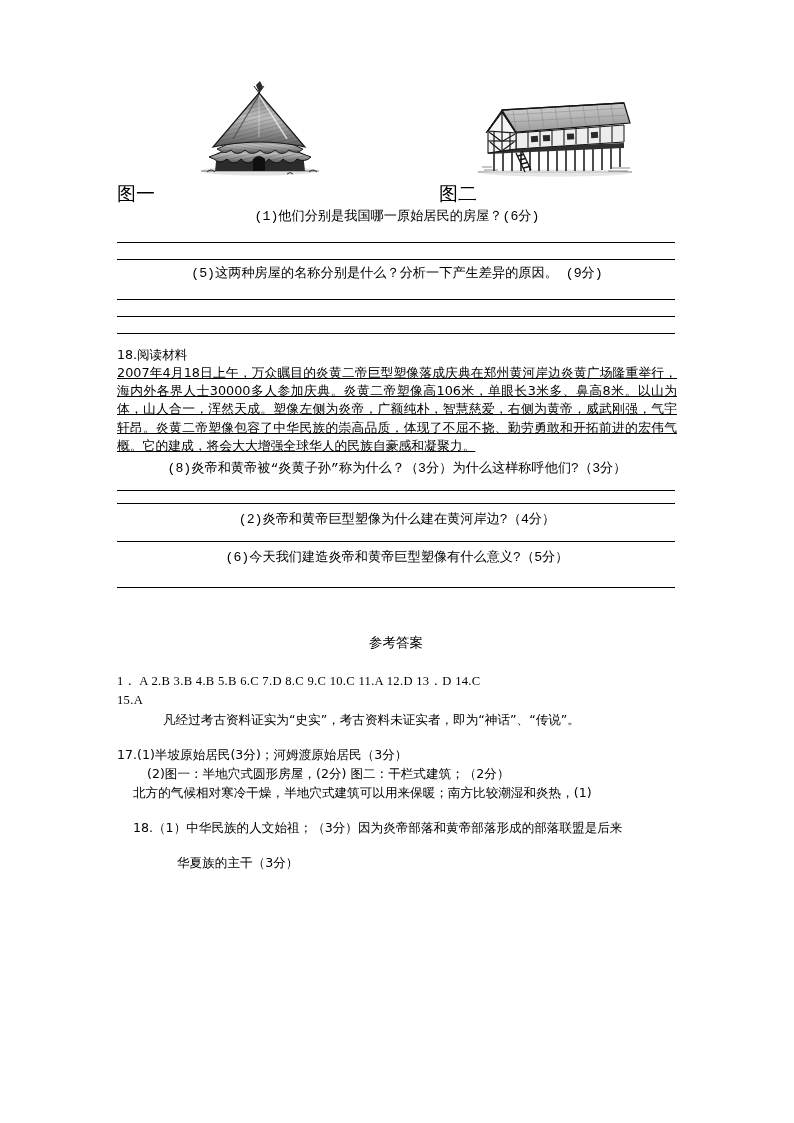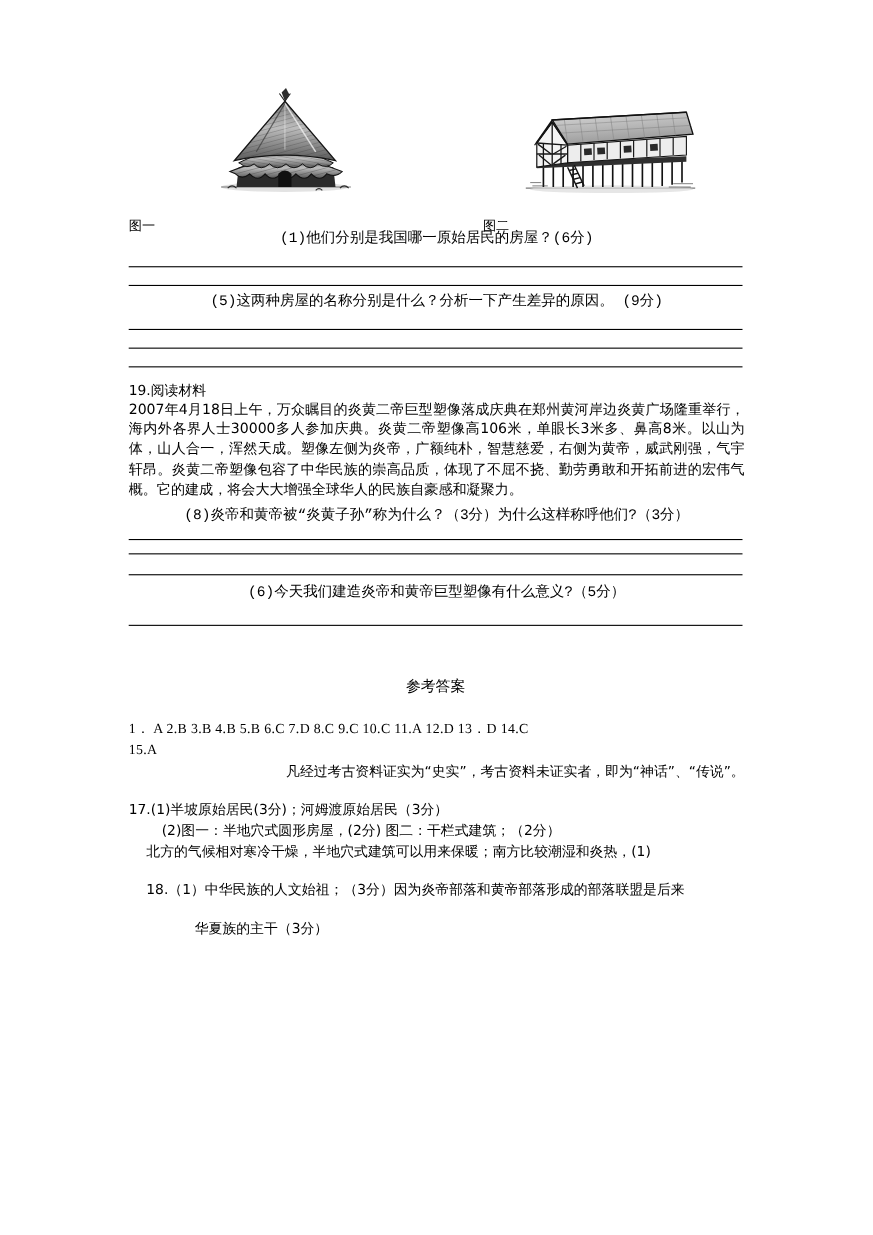--- a/index.html
+++ b/index.html
@@ -43,23 +43,23 @@
   .fig-box.fig-b { left: 355px; }
 
   .caption-row {
     position: relative;
     height: 20px;
     font-size: 13.5px;
     line-height: 20px;
   }
   .caption {
     position: absolute;
-    top: 12px;
-    font-family: "DejaVu Sans", sans-serif;
-    font-size: 12px;
+    top: 0;
+    font-family: "DejaVu Sans", sans-serif;
+    font-size: 19px;
     letter-spacing: 0px;
   }
   .caption.cap-a { left: 0px; }
   .caption.cap-b { left: 322px; }
 
   
   .q-line {
     font-size: 13.2px;
     line-height: 19px;
     font-family: Liberation Mono, monospace;
@@ -88,20 +88,21 @@
     line-height: 18px;
     font-family: "DejaVu Sans", sans-serif;
   }
   .passage {
     font-size: 12.8px;
     line-height: 18.2px;
     font-family: "DejaVu Sans", sans-serif;
     text-align: justify;
     text-justify: inter-ideograph;
     width: 560px;
+    text-decoration: underline;
   }
 
   
   .ans-title {
     text-align: center;
     font-size: 13.5px;
     font-family: "DejaVu Sans", sans-serif;
     width: 558px;
   }
   .ans-line {
@@ -109,21 +110,21 @@
     line-height: 19px;
     font-family: "DejaVu Sans", sans-serif;
     white-space: nowrap;
   }
   .ans-line.mono {
     font-family: "Liberation Serif", serif;
     letter-spacing: 0.3px;
   }
   .indent1 { padding-left: 30px; }
   .indent2 { padding-left: 16px; }
-  .indent3 { padding-left: 46px; text-align: right; }
+  .indent3 { padding-left: 46px; }
   .indent4 { padding-left: 60px; margin-top: 16px; }
 </style>
 </head>
 <body>
 
 <div class="page">
   <div class="content">
 
     <div class="figure-row">
 
@@ -294,32 +295,33 @@
     <div class="q-line">(5)这两种房屋的名称分别是什么？分析一下产生差异的原因。 (9分)</div>
     <div class="sp16"></div>
     <hr class="rule">
     <div class="sp16"></div>
     <hr class="rule">
     <div class="sp16"></div>
     <hr class="rule">
 
     <div class="sp12"></div>
 
-    <div class="passage-title">19.阅读材料</div>
+    <div class="passage-title">18.阅读材料</div>
     <div class="passage">2007年4月18日上午，万众瞩目的炎黄二帝巨型塑像落成庆典在郑州黄河岸边炎黄广场隆重举行，海内外各界人士30000多人参加庆典。炎黄二帝塑像高106米，单眼长3米多、鼻高8米。以山为体，山人合一，浑然天成。塑像左侧为炎帝，广额纯朴，智慧慈爱，右侧为黄帝，威武刚强，气宇轩昂。炎黄二帝塑像包容了中华民族的崇高品质，体现了不屈不挠、勤劳勇敢和开拓前进的宏伟气概。它的建成，将会大大增强全球华人的民族自豪感和凝聚力。</div>
 
     <div class="sp4"></div>
 
     <div class="q-line">(8)炎帝和黄帝被“炎黄子孙”称为什么？（3分）为什么这样称呼他们?（3分）</div>
     <div class="sp12"></div>
     <hr class="rule">
     <div class="sp12"></div>
     <hr class="rule">
     <div class="sp6"></div>
 
+    <div class="q-line">(2)炎帝和黄帝巨型塑像为什么建在黄河岸边?（4分）</div>
     <div class="sp12"></div>
     <hr class="rule">
     <div class="sp6"></div>
 
     <div class="q-line">(6)今天我们建造炎帝和黄帝巨型塑像有什么意义?（5分）</div>
     <div class="sp20"></div>
     <hr class="rule">
 
     <div class="sp26"></div>
     <div class="sp20"></div>

